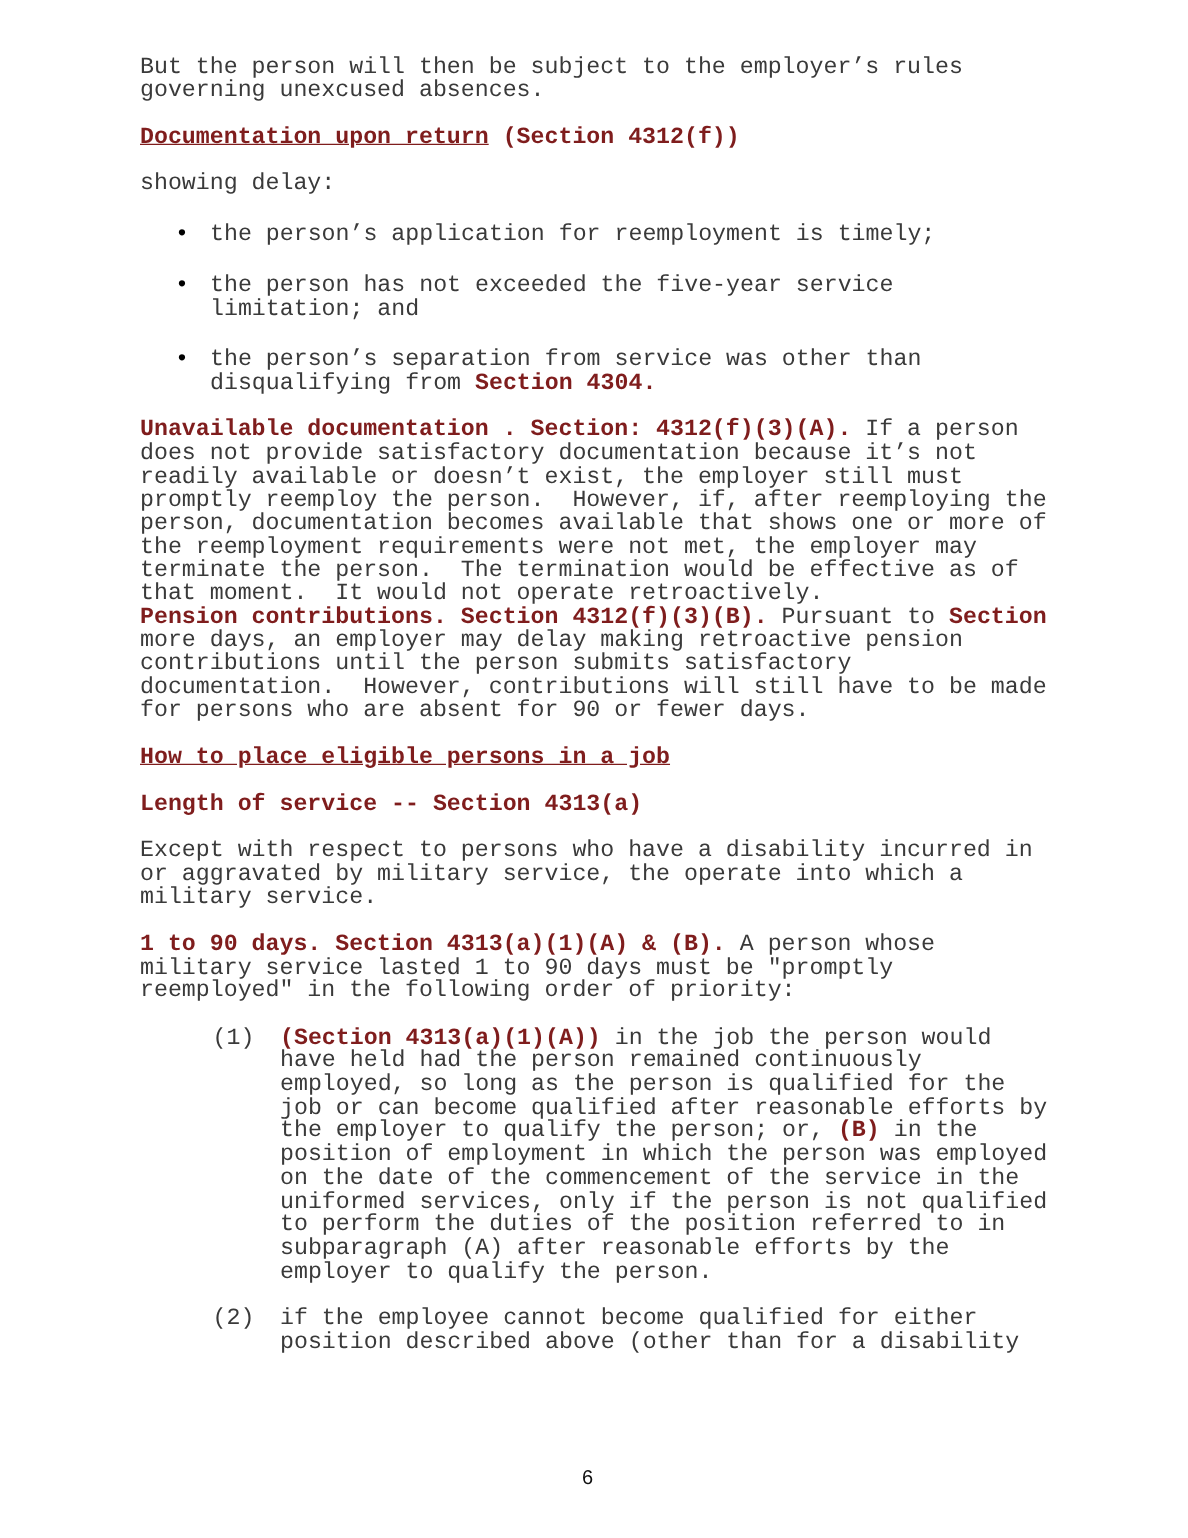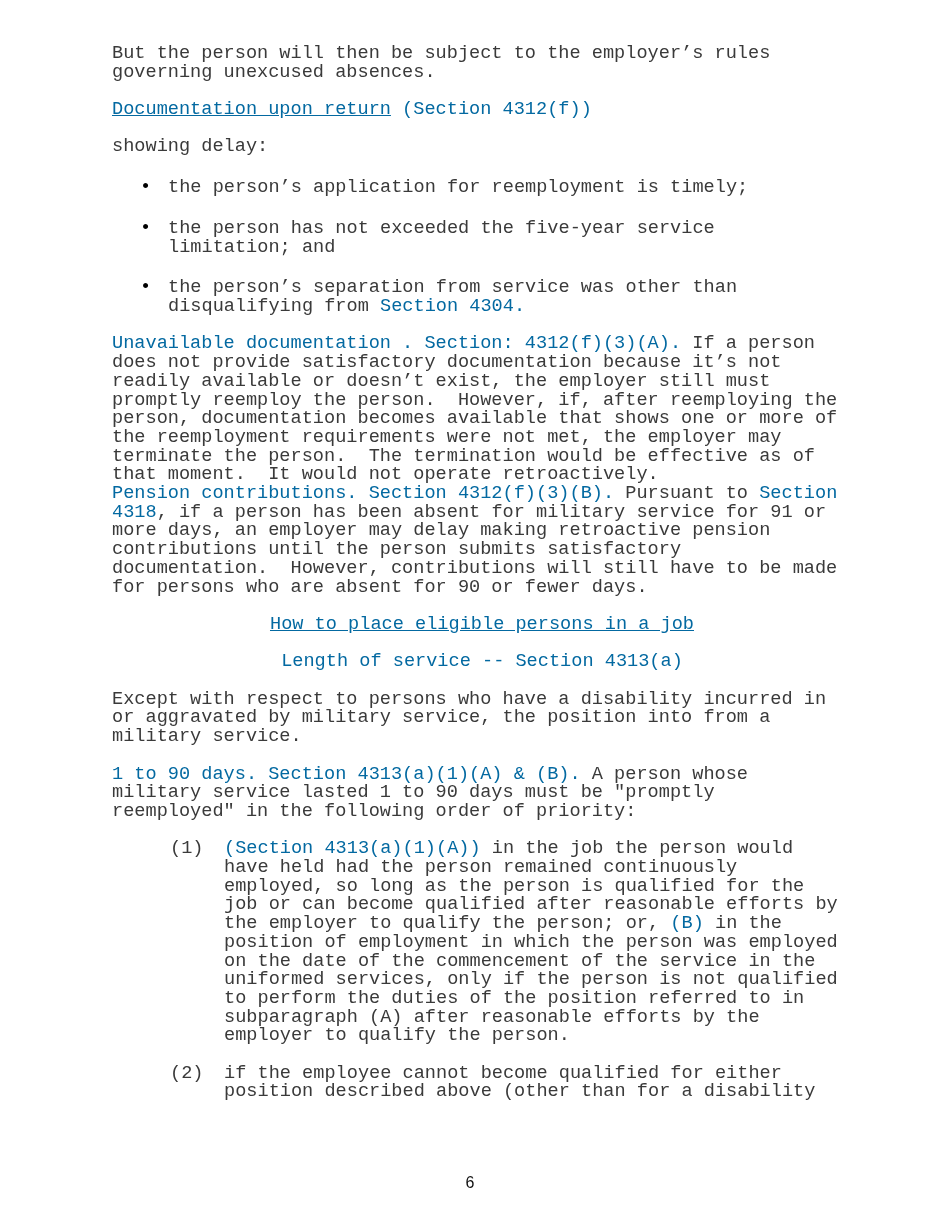--- a/index.html
+++ b/index.html
@@ -20,21 +20,21 @@
     .page {
       position: absolute;
       left: 112px;
       top: 45px;
       width: 740px;
     }
     p {
       margin: 0;
       white-space: pre;
     }
-    .b { font-weight: normal; color: #0369a1; text-align: center; }
+    .b { font-weight: bold; color: #7f1d1d; }
     .u { text-decoration: underline; }
     .gap { height: 18.7px; }
     .bullet-item {
       position: relative;
       padding-left: 56px;
     }
     .bullet-item .dot {
       position: absolute;
       left: 28px;
       top: 0;
@@ -105,36 +105,35 @@
     <p>readily available or doesn’t exist, the employer still must</p>
     <p>promptly reemploy the person.  However, if, after reemploying the</p>
     <p>person, documentation becomes available that shows one or more of</p>
     <p>the reemployment requirements were not met, the employer may</p>
     <p>terminate the person.  The termination would be effective as of</p>
     <p>that moment.  It would not operate retroactively.</p>
   </div>
 
   <div>
     <p><span class="b">Pension contributions. Section 4312(f)(3)(B).</span><span> Pursuant to </span><span class="b">Section</span></p>
-    <p><span class="b">4318</span><span>, if a person has been absent for military service for 91 or</span></p>
     <p>more days, an employer may delay making retroactive pension</p>
     <p>contributions until the person submits satisfactory</p>
     <p>documentation.  However, contributions will still have to be made</p>
     <p>for persons who are absent for 90 or fewer days.</p>
   </div>
   <div class="gap"></div>
 
   <p class="b u">How to place eligible persons in a job</p>
   <div class="gap"></div>
   <p class="b">Length of service -- Section 4313(a)</p>
   <div class="gap"></div>
 
   <div>
     <p>Except with respect to persons who have a disability incurred in</p>
-    <p>or aggravated by military service, the position into from a</p>
+    <p>or aggravated by military service, the operate into which a</p>
     <p>military service.</p>
   </div>
   <div class="gap"></div>
 
   <div>
     <p><span class="b">1 to 90 days. Section 4313(a)(1)(A) &amp; (B).</span><span> A person whose</span></p>
     <p>military service lasted 1 to 90 days must be "promptly</p>
     <p>reemployed" in the following order of priority:</p>
   </div>
   <div class="gap"></div>

